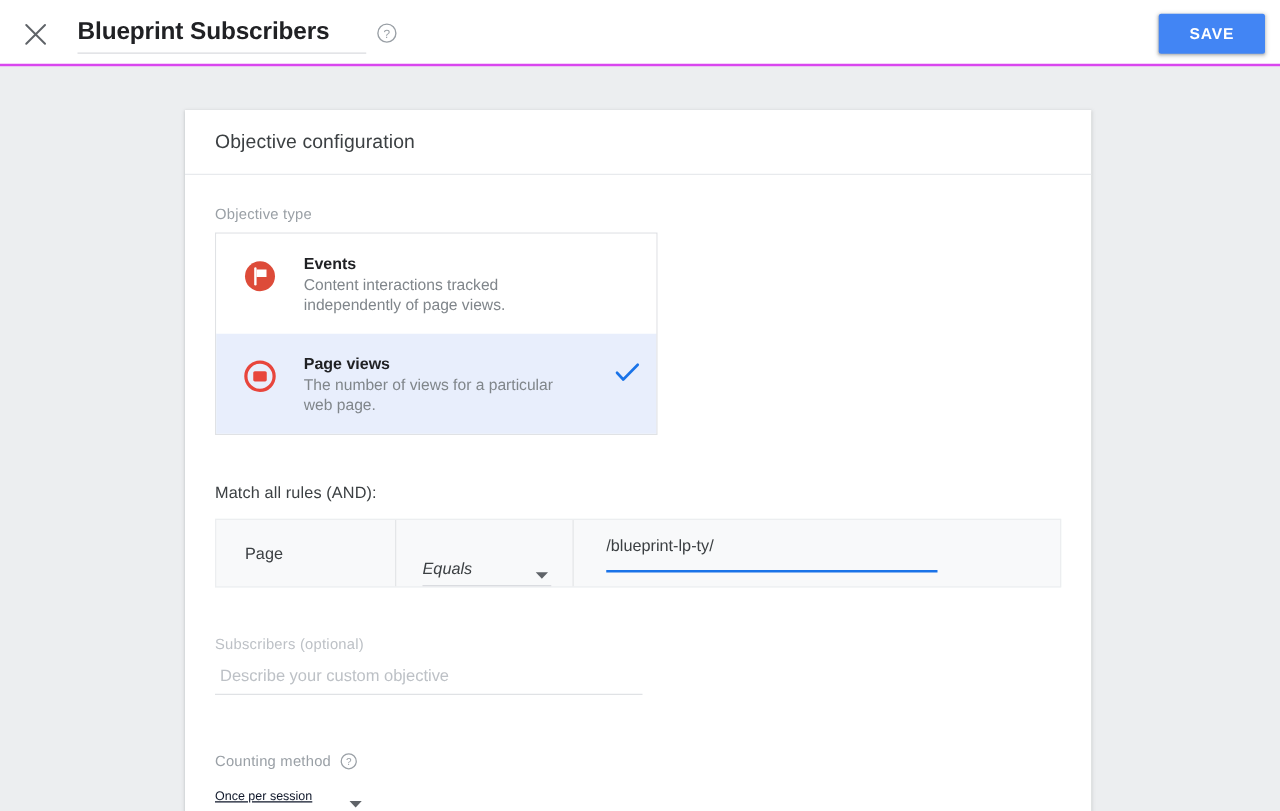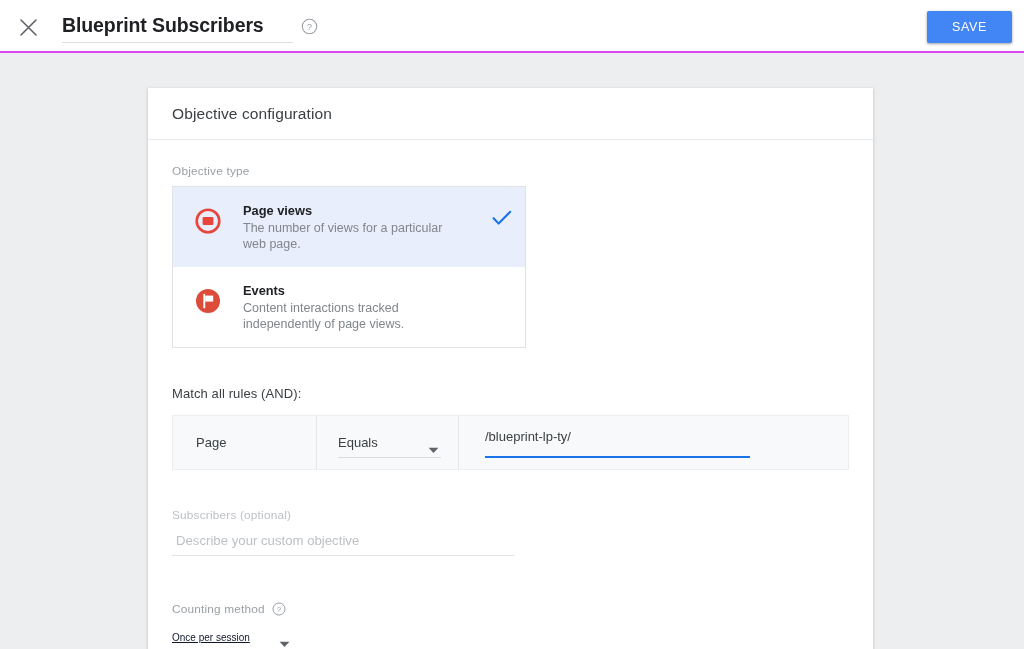--- a/index.html
+++ b/index.html
@@ -84,21 +84,21 @@
     right: 12px;
     top: 11px;
     width: 85px;
     height: 32px;
     background: #4285f4;
     color: #ffffff;
     border: none;
     border-radius: 2px;
     font-family: "Liberation Sans", sans-serif;
     font-size: 12.5px;
-    font-weight: normal;
+    font-weight: bold;
     letter-spacing: 0.7px;
     cursor: pointer;
     box-shadow: 0 1px 2px rgba(60,64,67,0.3), 0 1px 3px 1px rgba(60,64,67,0.15);
   }
 
   
   .card {
     position: absolute;
     left: 148px;
     top: 88px;
@@ -202,24 +202,25 @@
     display: flex;
     align-items: center;
     padding-left: 23px;
     font-size: 13px;
     color: #3c4043;
     border-right: 1px solid #e4e6e8;
   }
   .rule-cell-op {
     width: 142px;
     display: flex;
-    align-items: center;
+    align-items: flex-end;
     border-right: 1px solid #e4e6e8;
     position: relative;
     padding-left: 21px;
+    font-style: italic;
   }
   .select-inline {
     position: relative;
     width: 103px;
     height: 30px;
     display: flex;
     align-items: center;
     cursor: pointer;
   }
   .select-inline .sel-val {
@@ -374,53 +375,53 @@
   <div class="card-header">
     <div class="card-header-title">Objective configuration</div>
   </div>
 
   <div class="card-body">
 
     <div class="field-label">Objective type</div>
 
     <div class="options-box">
 
-      <div class="option-row selected">
-        <div class="option-icon">
-          <svg width="26" height="26" viewBox="0 0 26 26">
-            <circle cx="13" cy="13" r="11.3" fill="none" stroke="#e8453c" stroke-width="2.6"></circle>
-            <rect x="7.6" y="8.9" width="10.8" height="8.2" rx="1.3" fill="#e8453c"></rect>
-          </svg>
-        </div>
-        <div class="option-text">
-          <div class="option-title">Page views</div>
-          <div class="option-desc">The number of views for a particular web page.</div>
-        </div>
-        <div class="option-check">
-          <span>
-            <svg width="20" height="16" viewBox="0 0 20 16">
-              <path d="M1.6 8.2 L6.6 13.6 L18.2 1.8" stroke="#1a73e8" stroke-width="2.1" fill="none" stroke-linecap="round" stroke-linejoin="round"></path>
-            </svg>
-          </span>
-        </div>
-      </div>
-
       <div class="option-row">
         <div class="option-icon">
           <svg width="26" height="26" viewBox="0 0 26 26">
             <circle cx="13" cy="13" r="12" fill="#dd4b39"></circle>
             <path d="M9.3 6.8 L9.3 19.4" stroke="#ffffff" stroke-width="1.9" stroke-linecap="round"></path>
             <path d="M10.2 7.6 L18.2 7.6 L18.2 13.6 L10.2 13.6 Z" fill="#ffffff"></path>
           </svg>
         </div>
         <div class="option-text">
           <div class="option-title">Events</div>
           <div class="option-desc">Content interactions tracked independently of page views.</div>
         </div>
         <div class="option-check"></div>
+      </div>
+
+      <div class="option-row selected">
+        <div class="option-icon">
+          <svg width="26" height="26" viewBox="0 0 26 26">
+            <circle cx="13" cy="13" r="11.3" fill="none" stroke="#e8453c" stroke-width="2.6"></circle>
+            <rect x="7.6" y="8.9" width="10.8" height="8.2" rx="1.3" fill="#e8453c"></rect>
+          </svg>
+        </div>
+        <div class="option-text">
+          <div class="option-title">Page views</div>
+          <div class="option-desc">The number of views for a particular web page.</div>
+        </div>
+        <div class="option-check">
+          <span>
+            <svg width="20" height="16" viewBox="0 0 20 16">
+              <path d="M1.6 8.2 L6.6 13.6 L18.2 1.8" stroke="#1a73e8" stroke-width="2.1" fill="none" stroke-linecap="round" stroke-linejoin="round"></path>
+            </svg>
+          </span>
+        </div>
       </div>
 
     </div>
 
     <div class="rules-title">Match all rules (AND):</div>
 
     <div class="rule-row">
 
       <div class="rule-cell-page">Page</div>
 

